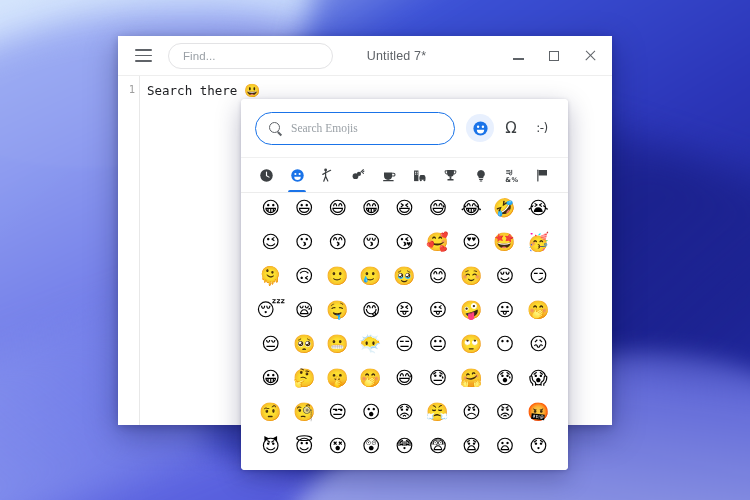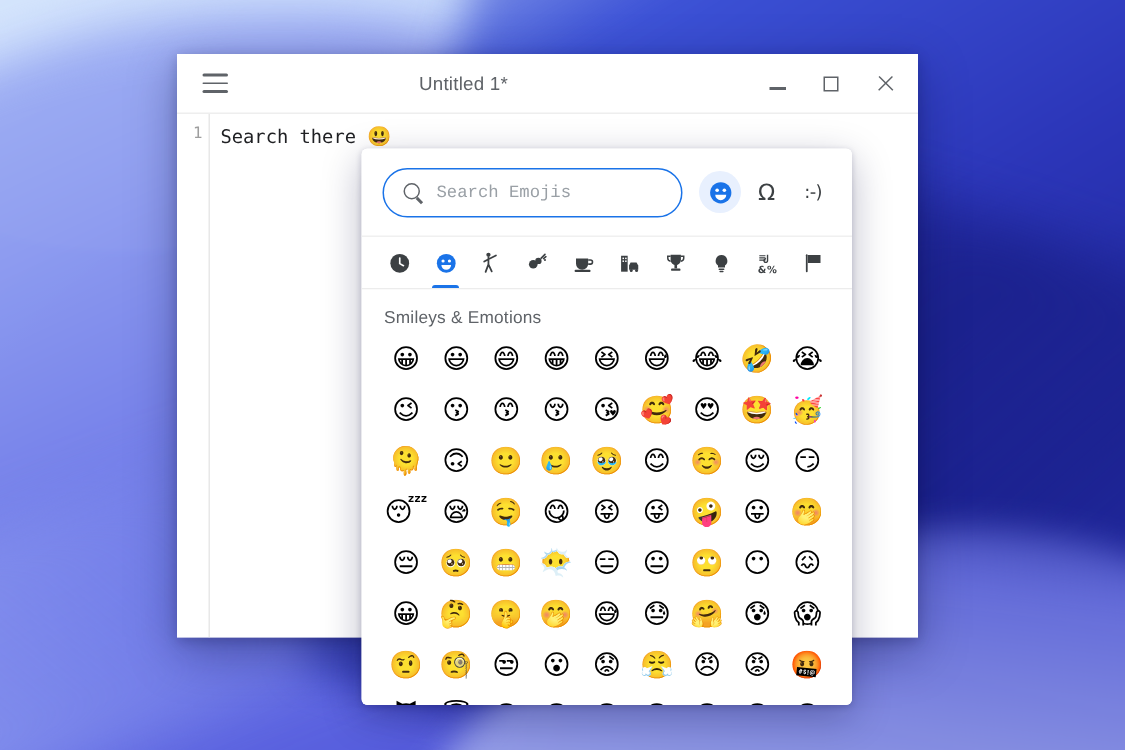--- a/index.html
+++ b/index.html
@@ -239,21 +239,21 @@
     content: "";
     position: absolute;
     left: 9.5px; top: 10px;
     width: 5px; height: 1.5px;
     background: #5f6368;
     transform: rotate(45deg);
     transform-origin: left center;
   }
   #emoji-search-input {
     border: none; outline: none;
-    font-family: Liberation Mono, monospace;
+    font-family: Liberation Serif, serif;
     font-size: 11.5px;
     color: #3c4043;
     width: 100%;
     background: transparent;
   }
   #emoji-search-input::placeholder { color: #9aa0a6; }
 
   #mode-toggles {
     margin-left: auto;
     display: flex;
@@ -349,22 +349,25 @@
 <div id="editor-window">
 
   <div id="title-bar">
 
     <div class="hamburger">
       <span></span>
         <span></span>
         <span></span>
     </div>
 
-
-    <div id="doc-title">Untitled 1*</div>
+    <div id="find-pill">
+      <span class="ph">Find...</span>
+    </div>
+
+    <div id="doc-title">Untitled 7*</div>
 
     <div class="win-controls">
       <div class="win-btn">
         <div class="gl-min"></div>
       </div>
       <div class="win-btn">
         <div class="gl-max"></div>
       </div>
       <div class="win-btn">
         <div class="gl-close"></div>
@@ -484,21 +487,20 @@
 
     <div class="cat-tab">
       <svg width="15" height="15" viewBox="0 0 24 24">
         <rect x="3.6" y="2.5" width="1.9" height="19" rx=".9" fill="#3c4043"></rect>
         <path d="M5.8 3.2 h13.4 v8.6 H5.8 z" fill="#3c4043"></path>
       </svg>
     </div>
   </div>
 
   <div id="emoji-scroll">
-    <div id="section-title">Smileys &amp; Emotions</div>
     <div id="emoji-grid">
         <div class="emoji-cell">😀</div>
         <div class="emoji-cell">😃</div>
         <div class="emoji-cell">😄</div>
         <div class="emoji-cell">😁</div>
         <div class="emoji-cell">😆</div>
         <div class="emoji-cell">😅</div>
         <div class="emoji-cell">😂</div>
         <div class="emoji-cell">🤣</div>
         <div class="emoji-cell">😭</div>

